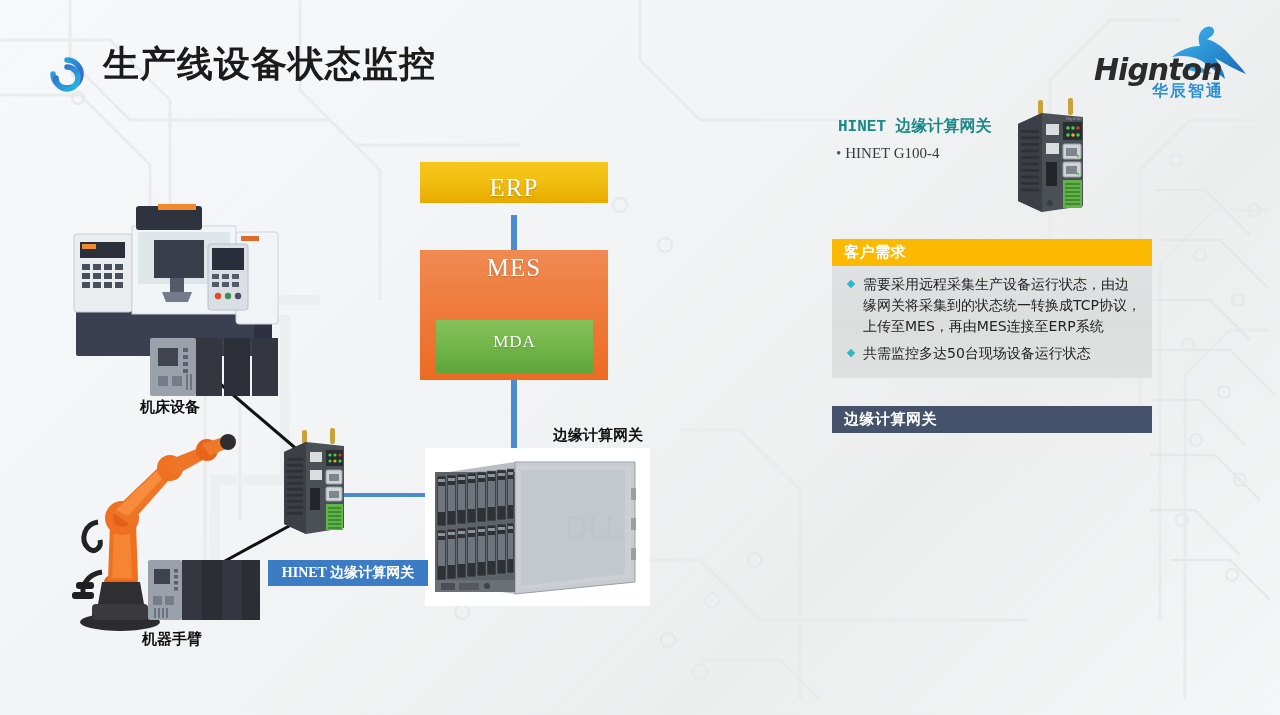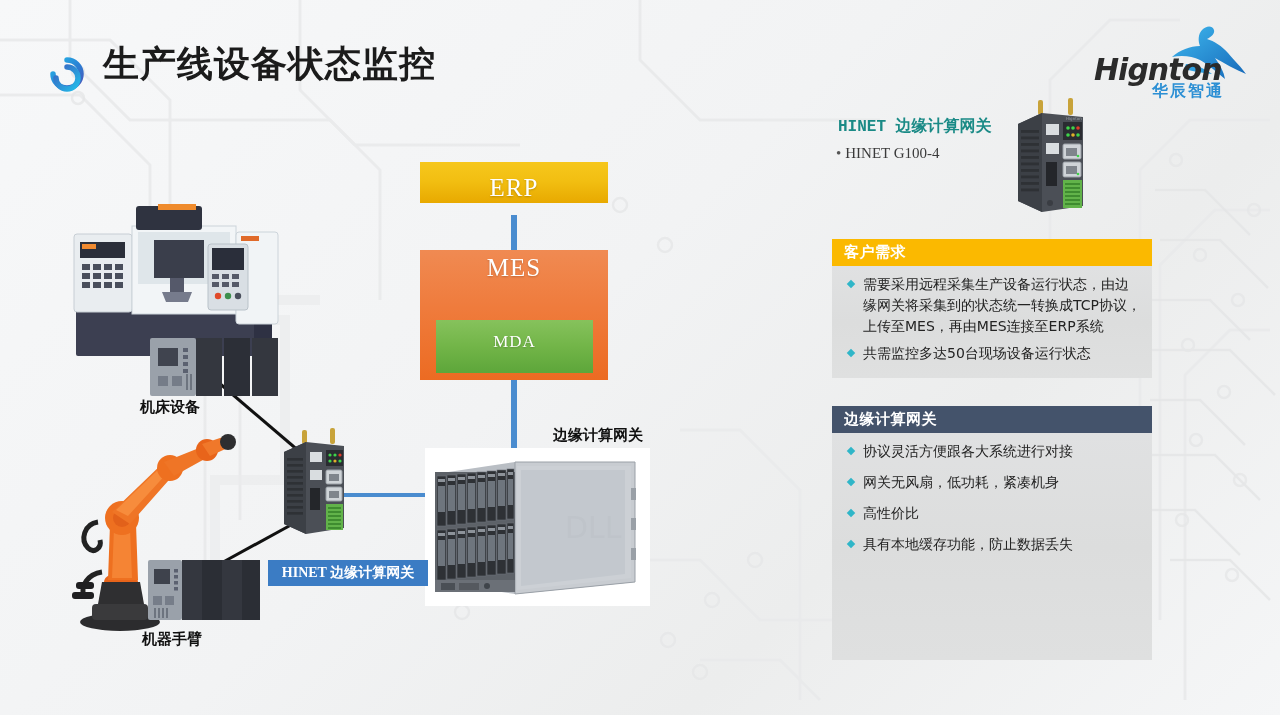--- a/index.html
+++ b/index.html
@@ -574,31 +574,13 @@
     </div>
     <div class="bullet-row">
       <span class="diamond"></span>
       <span class="bullet-text">共需监控多达50台现场设备运行状态</span>
     </div>
   </div>
 </div>
 
 <div class="panel" id="panel-adv">
   <div class="panel-head">边缘计算网关</div>
-  <div class="panel-body">
-    <div class="bullet-row">
-      <span class="diamond"></span>
-      <span class="bullet-text">协议灵活方便跟各大系统进行对接</span>
-    </div>
-    <div class="bullet-row">
-      <span class="diamond"></span>
-      <span class="bullet-text">网关无风扇，低功耗，紧凑机身</span>
-    </div>
-    <div class="bullet-row">
-      <span class="diamond"></span>
-      <span class="bullet-text">高性价比</span>
-    </div>
-    <div class="bullet-row">
-      <span class="diamond"></span>
-      <span class="bullet-text">具有本地缓存功能，防止数据丢失</span>
-    </div>
-  </div>
 </div>
 
 </body></html>

